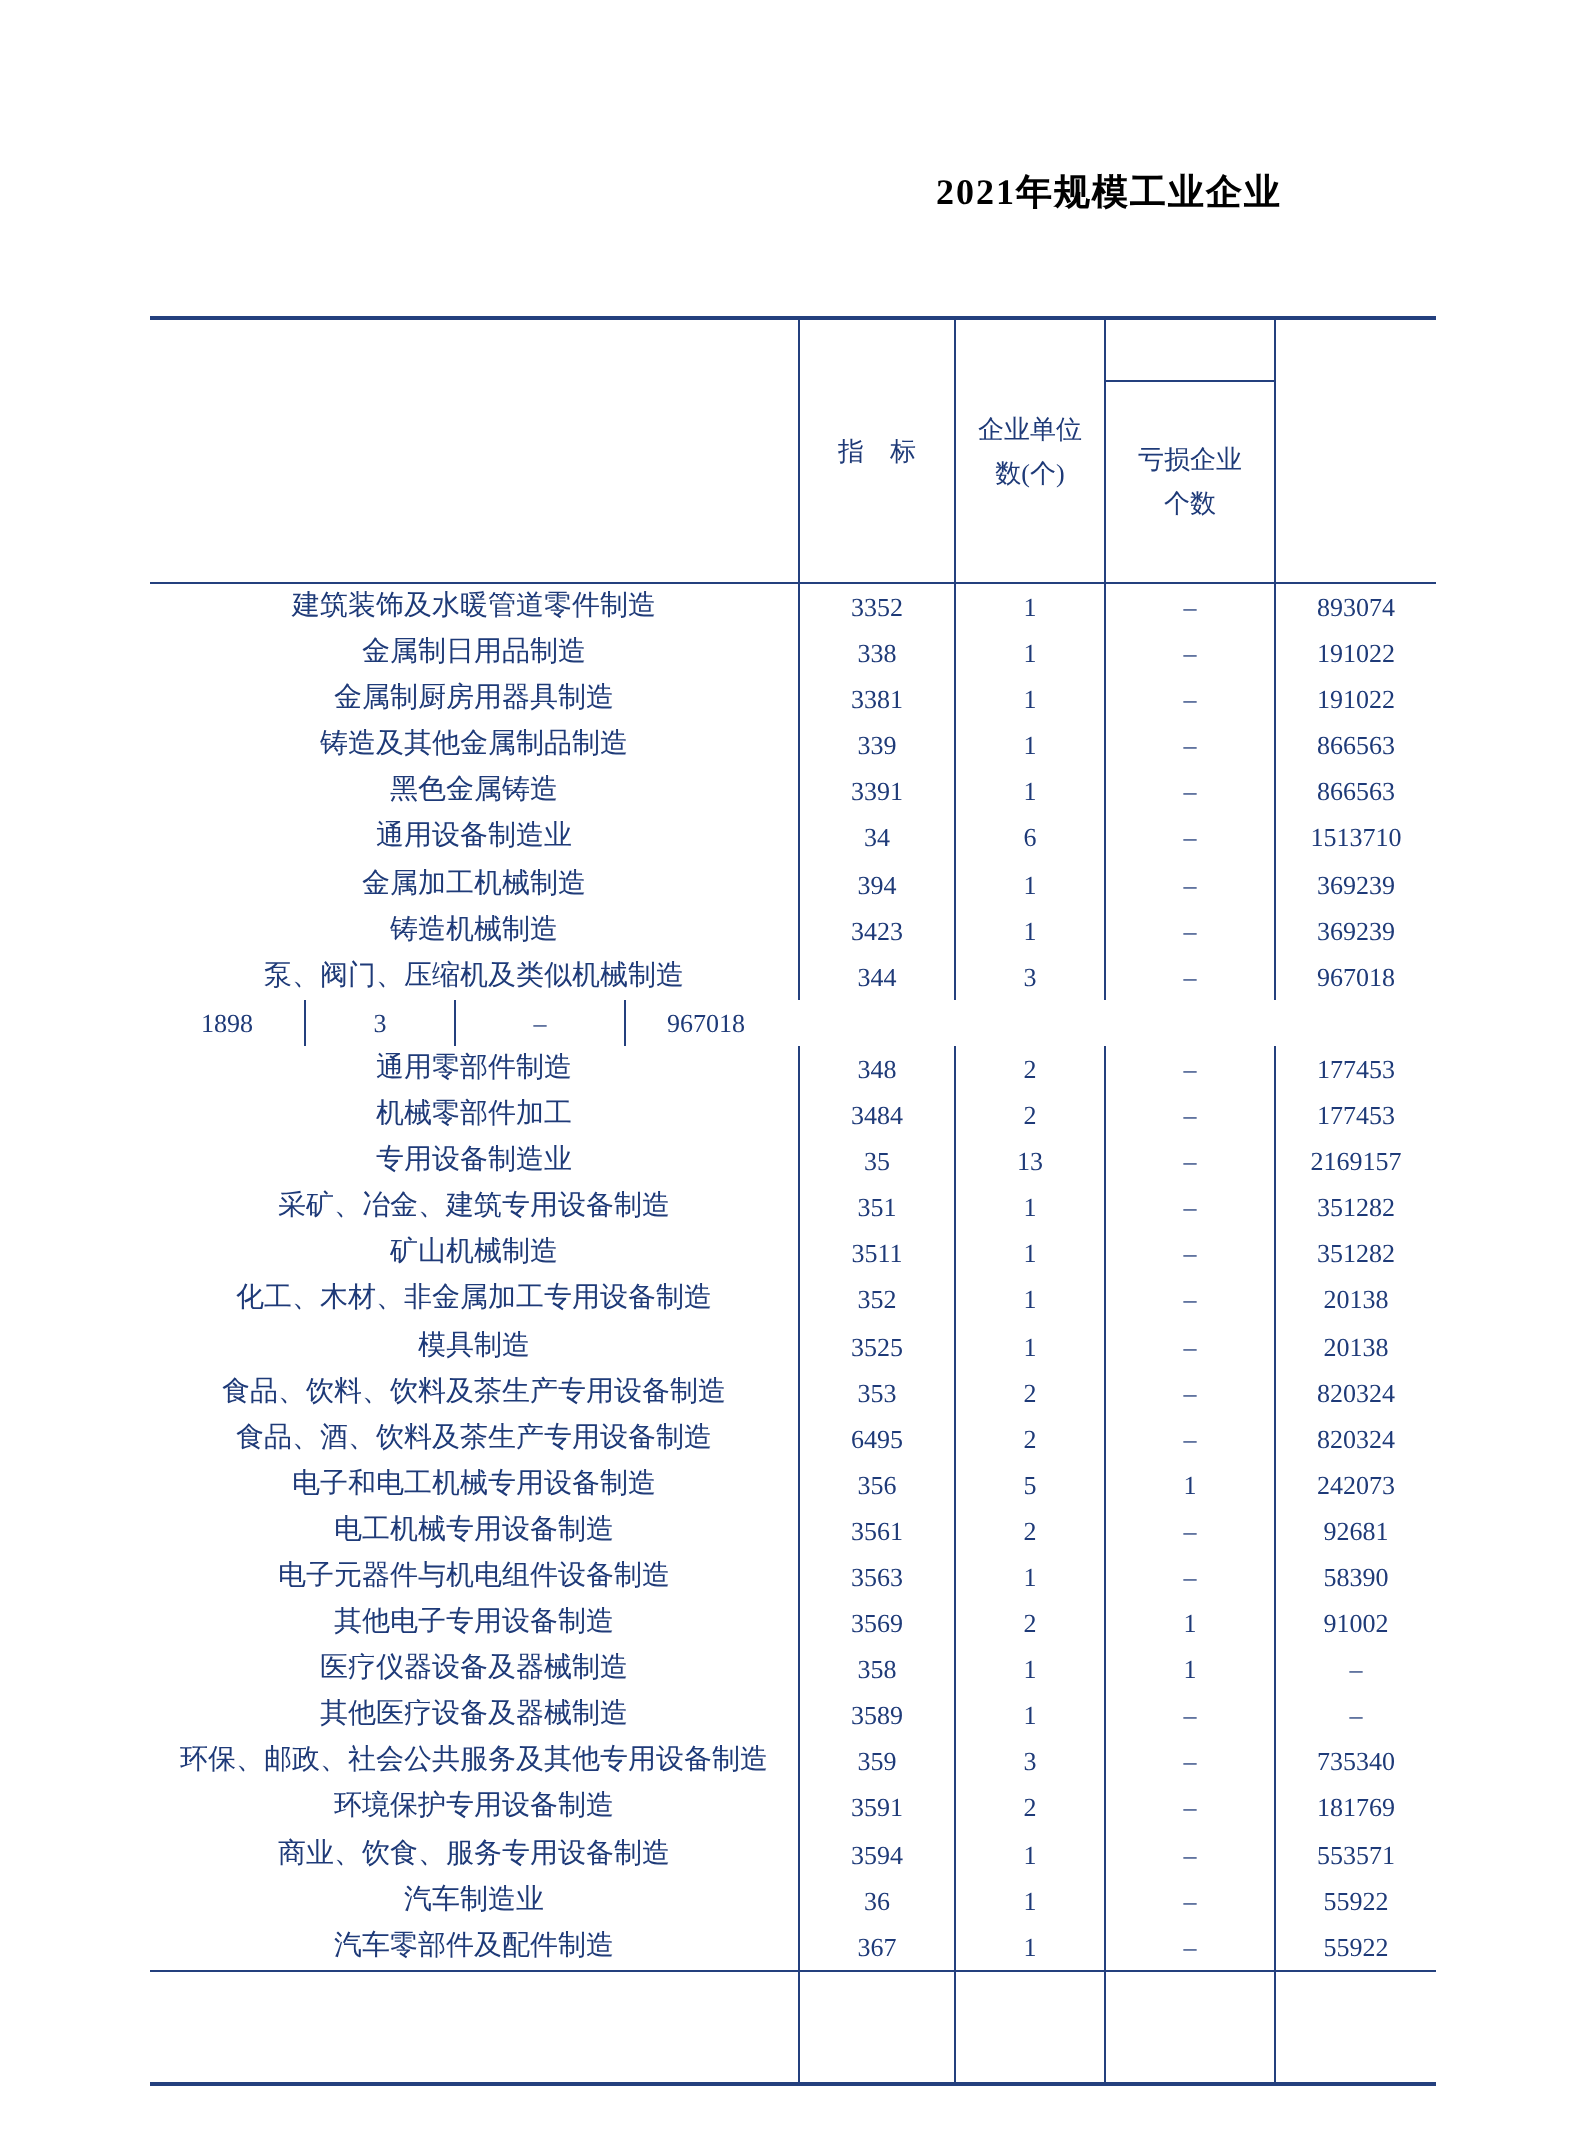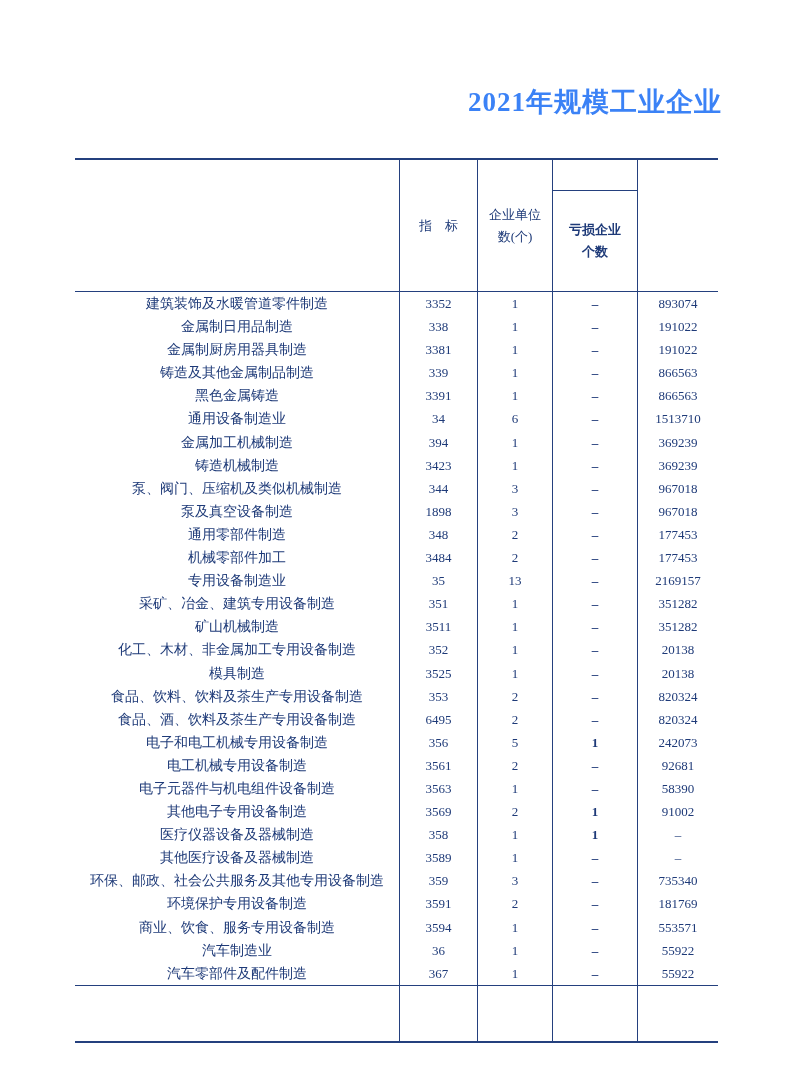--- a/index.html
+++ b/index.html
@@ -9,24 +9,24 @@
     background:#ffffff;
     margin:0 auto;
     font-family:"Liberation Serif","DejaVu Serif",serif;
     color:#1e3a78;
     overflow:hidden;
   }
   .title{
     position:absolute;
     left:468px;top:84px;
     margin:0;
-    font-size:27px;
+    font-size:18px;
     font-weight:bold;
     letter-spacing:1px;
-    color:#3b82f6;
+    color:#000000;
     white-space:nowrap;
   }
   .table{
     position:absolute;
     left:75px;top:158px;
     width:643px;
     border-top:2px solid #24407e;
     border-bottom:2px solid #24407e;
     box-sizing:border-box;
   }
@@ -36,21 +36,21 @@
     border-bottom:1px solid #24407e;
     box-sizing:border-box;
   }
   .th,.td,.sp{
     box-sizing:border-box;
     flex:0 0 auto;
   }
   .c-name{width:325px;}
   .c-code{width:78px;}
   .c-count{width:75px;}
-  .c-loss{width:85px;font-weight:bold;}
+  .c-loss{width:85px;}
   .c-output{width:80px;}
   .vline{border-right:1px solid #24407e;}
   .th{
     display:flex;
     align-items:center;
     justify-content:center;
     text-align:center;
     white-space:pre-line;
     font-size:13px;
     line-height:1.65;
@@ -183,21 +183,20 @@
 
   <div class="tr">
     <div class="td c-name vline">泵、阀门、压缩机及类似机械制造</div>
     <div class="td c-code vline">344</div>
     <div class="td c-count vline">3</div>
     <div class="td c-loss vline">–</div>
     <div class="td c-output">967018</div>
   </div>
 
   <div class="tr">
-    <div class="td c-name vline">泵及真空设备制造</div>
     <div class="td c-code vline">1898</div>
     <div class="td c-count vline">3</div>
     <div class="td c-loss vline">–</div>
     <div class="td c-output">967018</div>
   </div>
 
   <div class="tr">
     <div class="td c-name vline">通用零部件制造</div>
     <div class="td c-code vline">348</div>
     <div class="td c-count vline">2</div>

